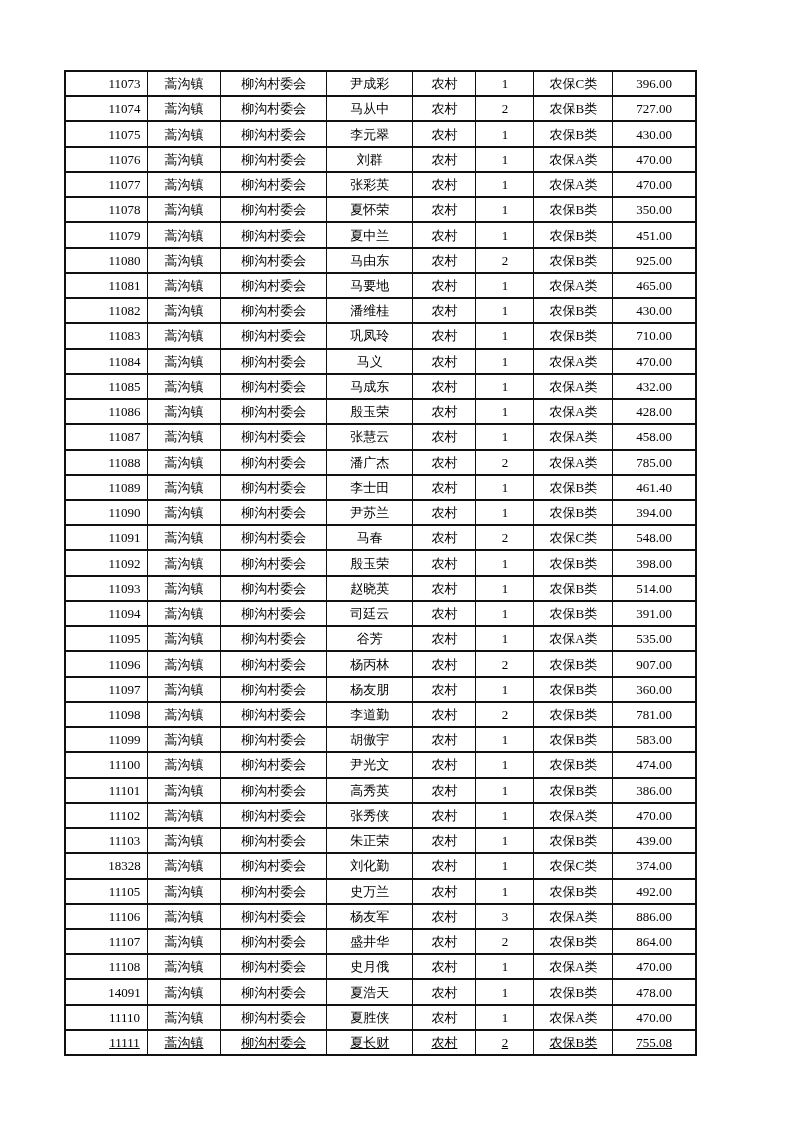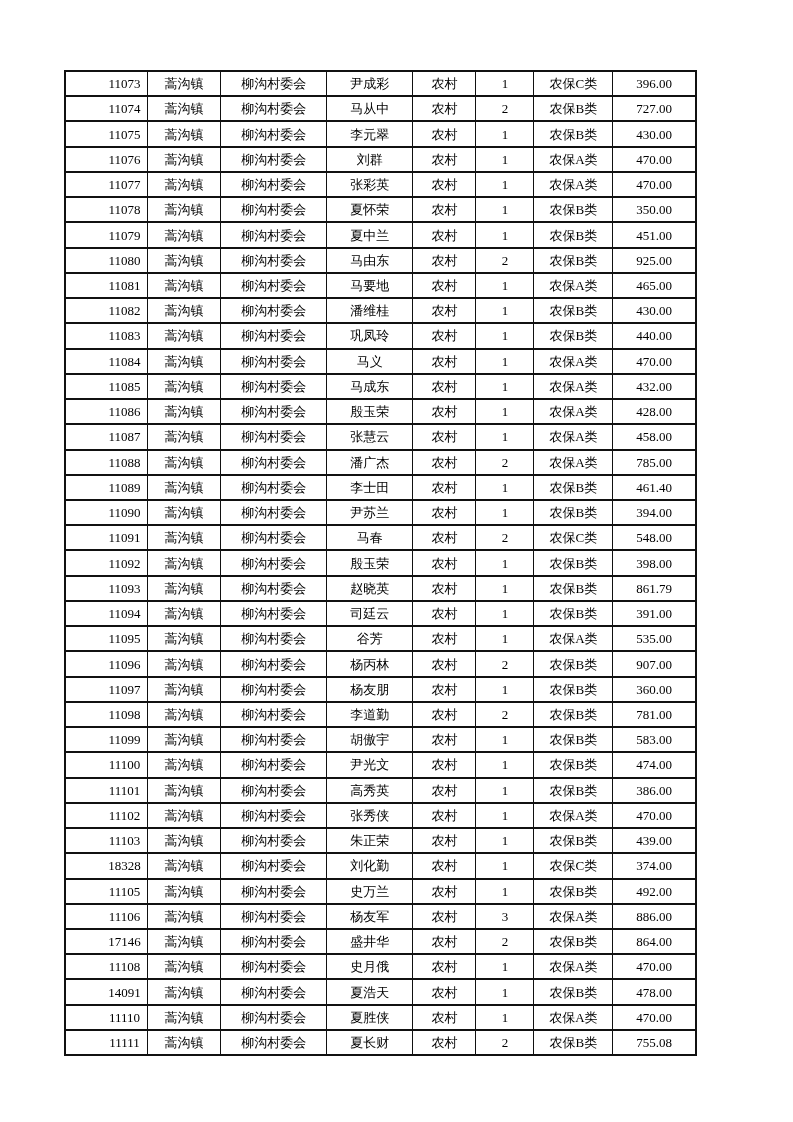--- a/index.html
+++ b/index.html
@@ -33,20 +33,21 @@
   }
   .row {
     flex: 1 1 0;
     display: flex;
     border-bottom: 2px solid #111111;
     min-height: 0;
     padding-left: 36px;
   }
   .row:last-child {
     border-bottom: none;
+    text-decoration: underline;
   }
   .cell {
     display: flex;
     align-items: center;
     justify-content: center;
     border-right: 1px solid #111111;
     box-sizing: border-box;
     font-size: 13px;
     line-height: 1;
     white-space: nowrap;
@@ -172,21 +173,21 @@
         <div class="cell c7">430.00</div>
       </div>
       <div class="row">
         <div class="cell c0">11083</div>
         <div class="cell c1">蒿沟镇</div>
         <div class="cell c2">柳沟村委会</div>
         <div class="cell c3">巩凤玲</div>
         <div class="cell c4">农村</div>
         <div class="cell c5">1</div>
         <div class="cell c6">农保B类</div>
-        <div class="cell c7">440.00</div>
+        <div class="cell c7">710.00</div>
       </div>
       <div class="row">
         <div class="cell c0">11084</div>
         <div class="cell c1">蒿沟镇</div>
         <div class="cell c2">柳沟村委会</div>
         <div class="cell c3">马义</div>
         <div class="cell c4">农村</div>
         <div class="cell c5">1</div>
         <div class="cell c6">农保A类</div>
         <div class="cell c7">470.00</div>
@@ -272,21 +273,21 @@
         <div class="cell c7">398.00</div>
       </div>
       <div class="row">
         <div class="cell c0">11093</div>
         <div class="cell c1">蒿沟镇</div>
         <div class="cell c2">柳沟村委会</div>
         <div class="cell c3">赵晓英</div>
         <div class="cell c4">农村</div>
         <div class="cell c5">1</div>
         <div class="cell c6">农保B类</div>
-        <div class="cell c7">861.79</div>
+        <div class="cell c7">514.00</div>
       </div>
       <div class="row">
         <div class="cell c0">11094</div>
         <div class="cell c1">蒿沟镇</div>
         <div class="cell c2">柳沟村委会</div>
         <div class="cell c3">司廷云</div>
         <div class="cell c4">农村</div>
         <div class="cell c5">1</div>
         <div class="cell c6">农保B类</div>
         <div class="cell c7">391.00</div>
@@ -405,21 +406,21 @@
         <div class="cell c0">11106</div>
         <div class="cell c1">蒿沟镇</div>
         <div class="cell c2">柳沟村委会</div>
         <div class="cell c3">杨友军</div>
         <div class="cell c4">农村</div>
         <div class="cell c5">3</div>
         <div class="cell c6">农保A类</div>
         <div class="cell c7">886.00</div>
       </div>
       <div class="row">
-        <div class="cell c0">17146</div>
+        <div class="cell c0">11107</div>
         <div class="cell c1">蒿沟镇</div>
         <div class="cell c2">柳沟村委会</div>
         <div class="cell c3">盛井华</div>
         <div class="cell c4">农村</div>
         <div class="cell c5">2</div>
         <div class="cell c6">农保B类</div>
         <div class="cell c7">864.00</div>
       </div>
       <div class="row">
         <div class="cell c0">11108</div>

